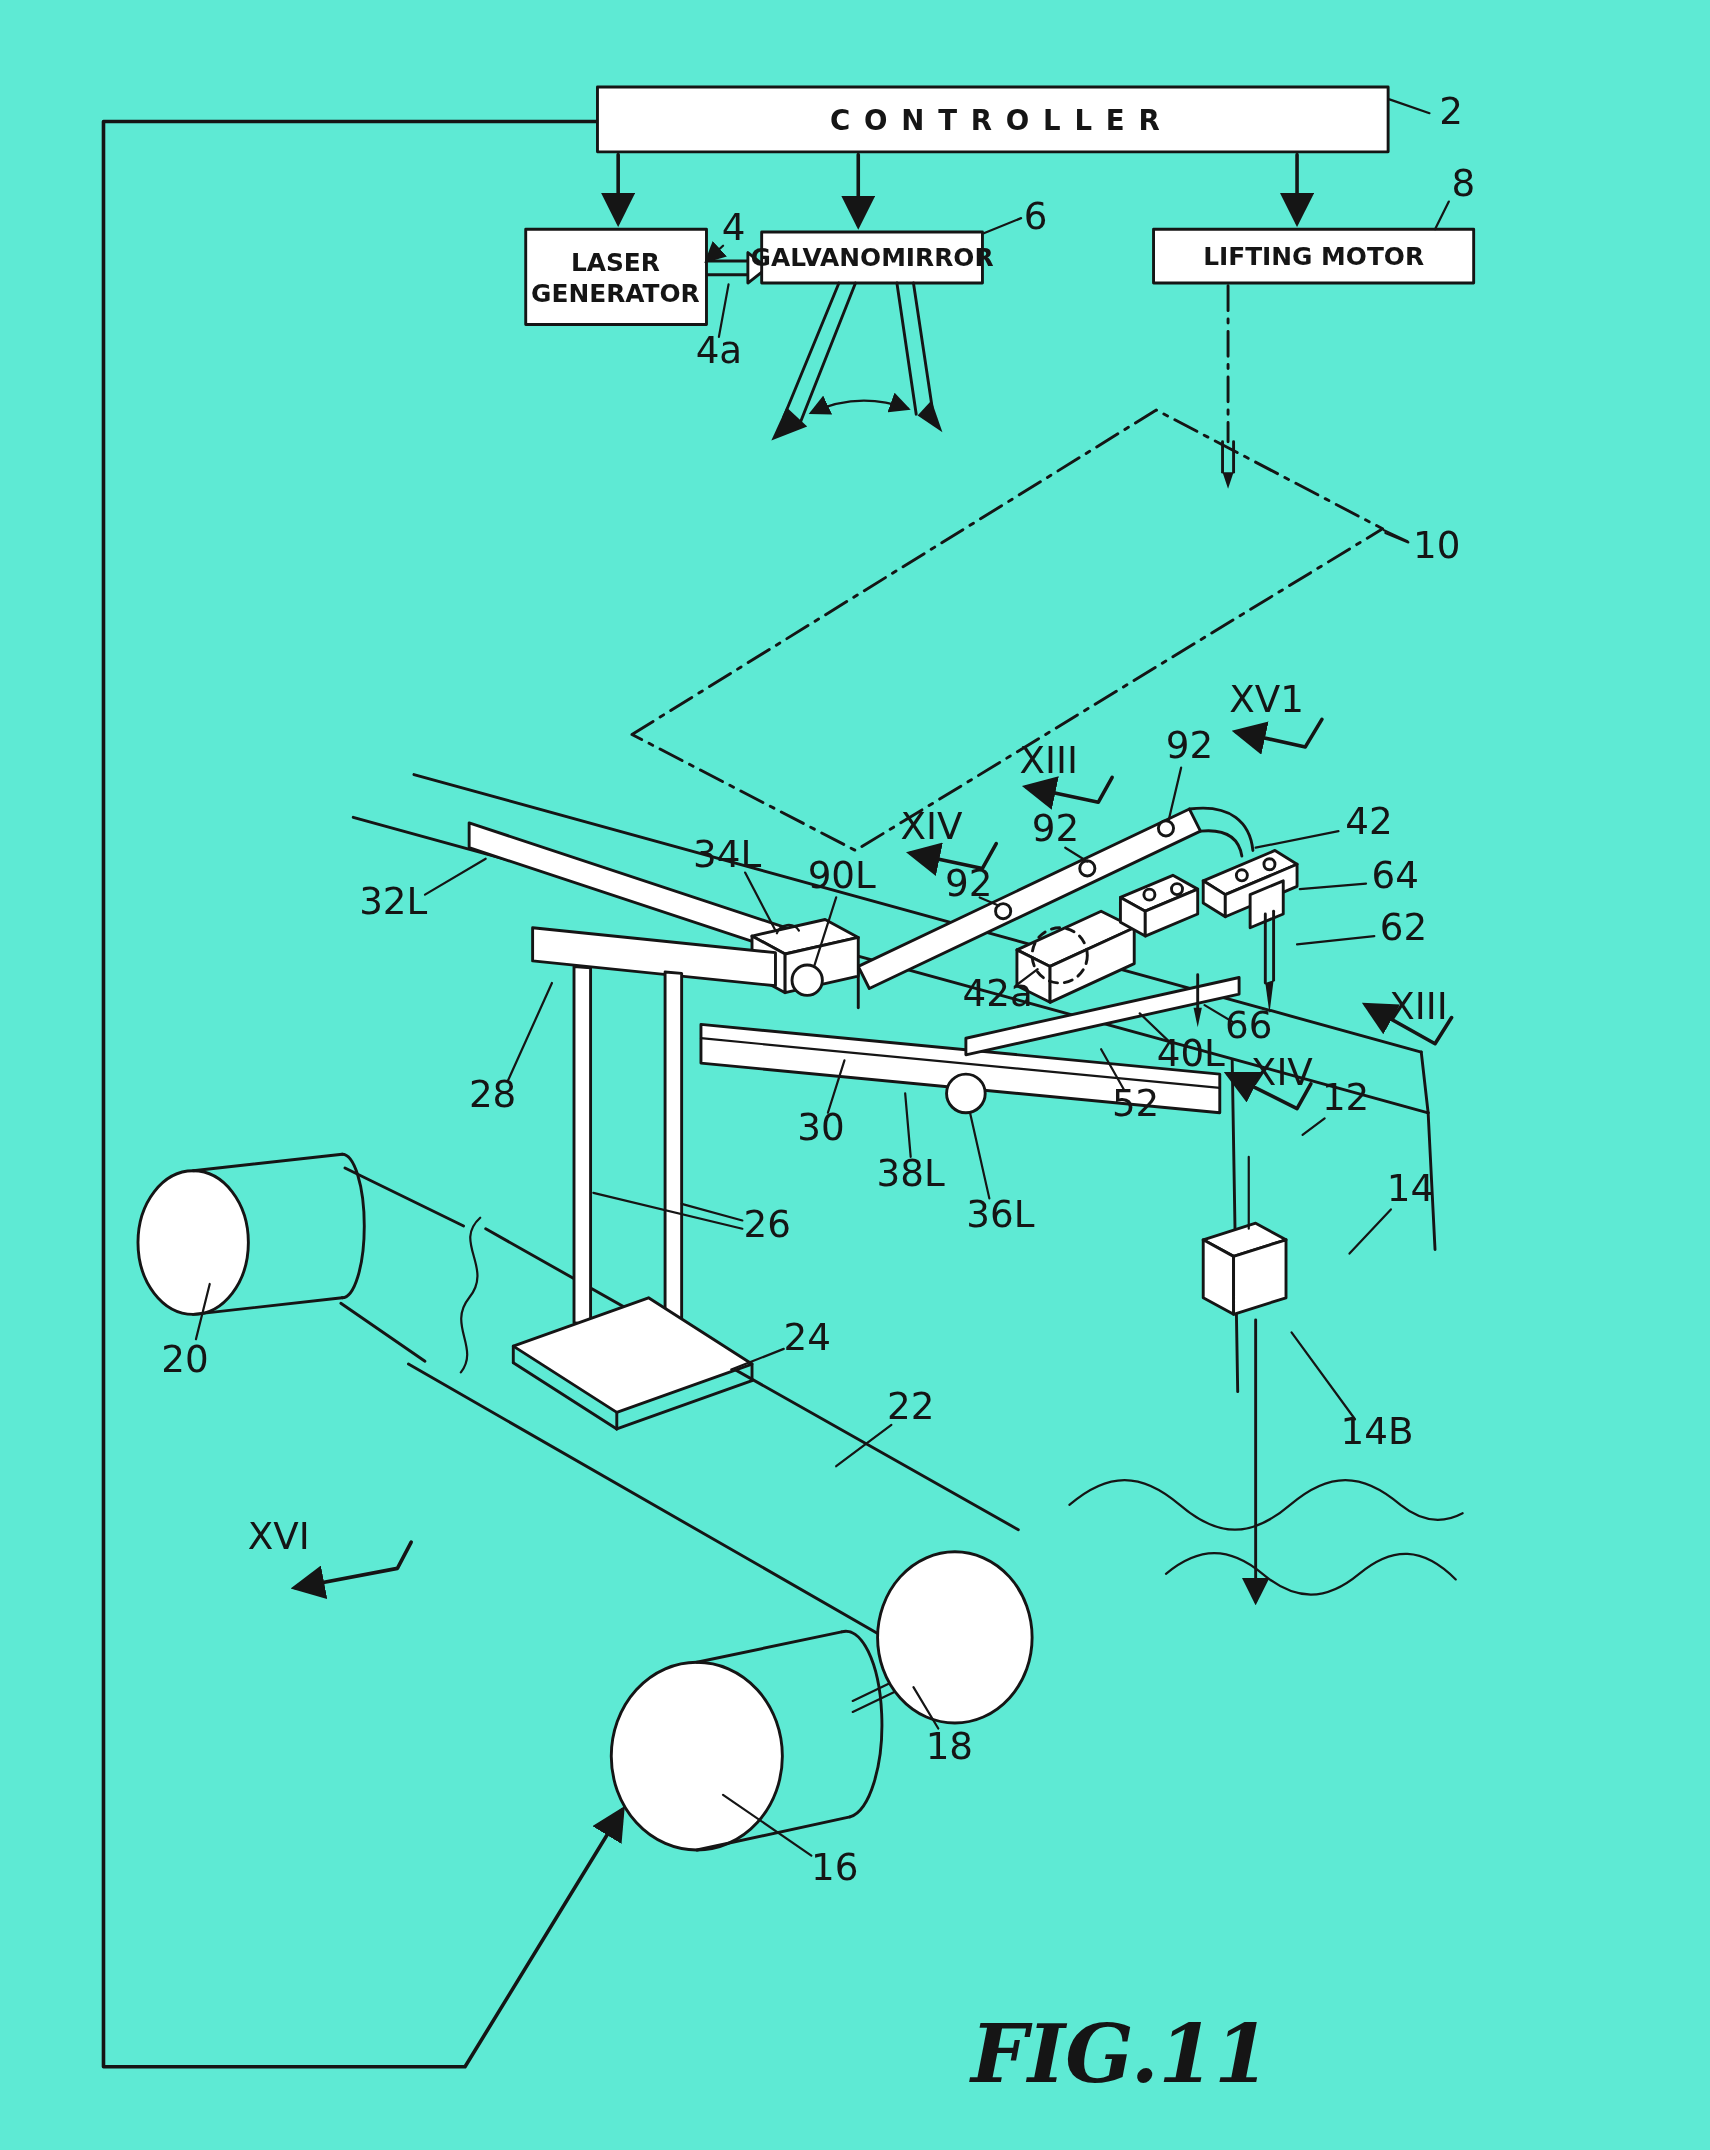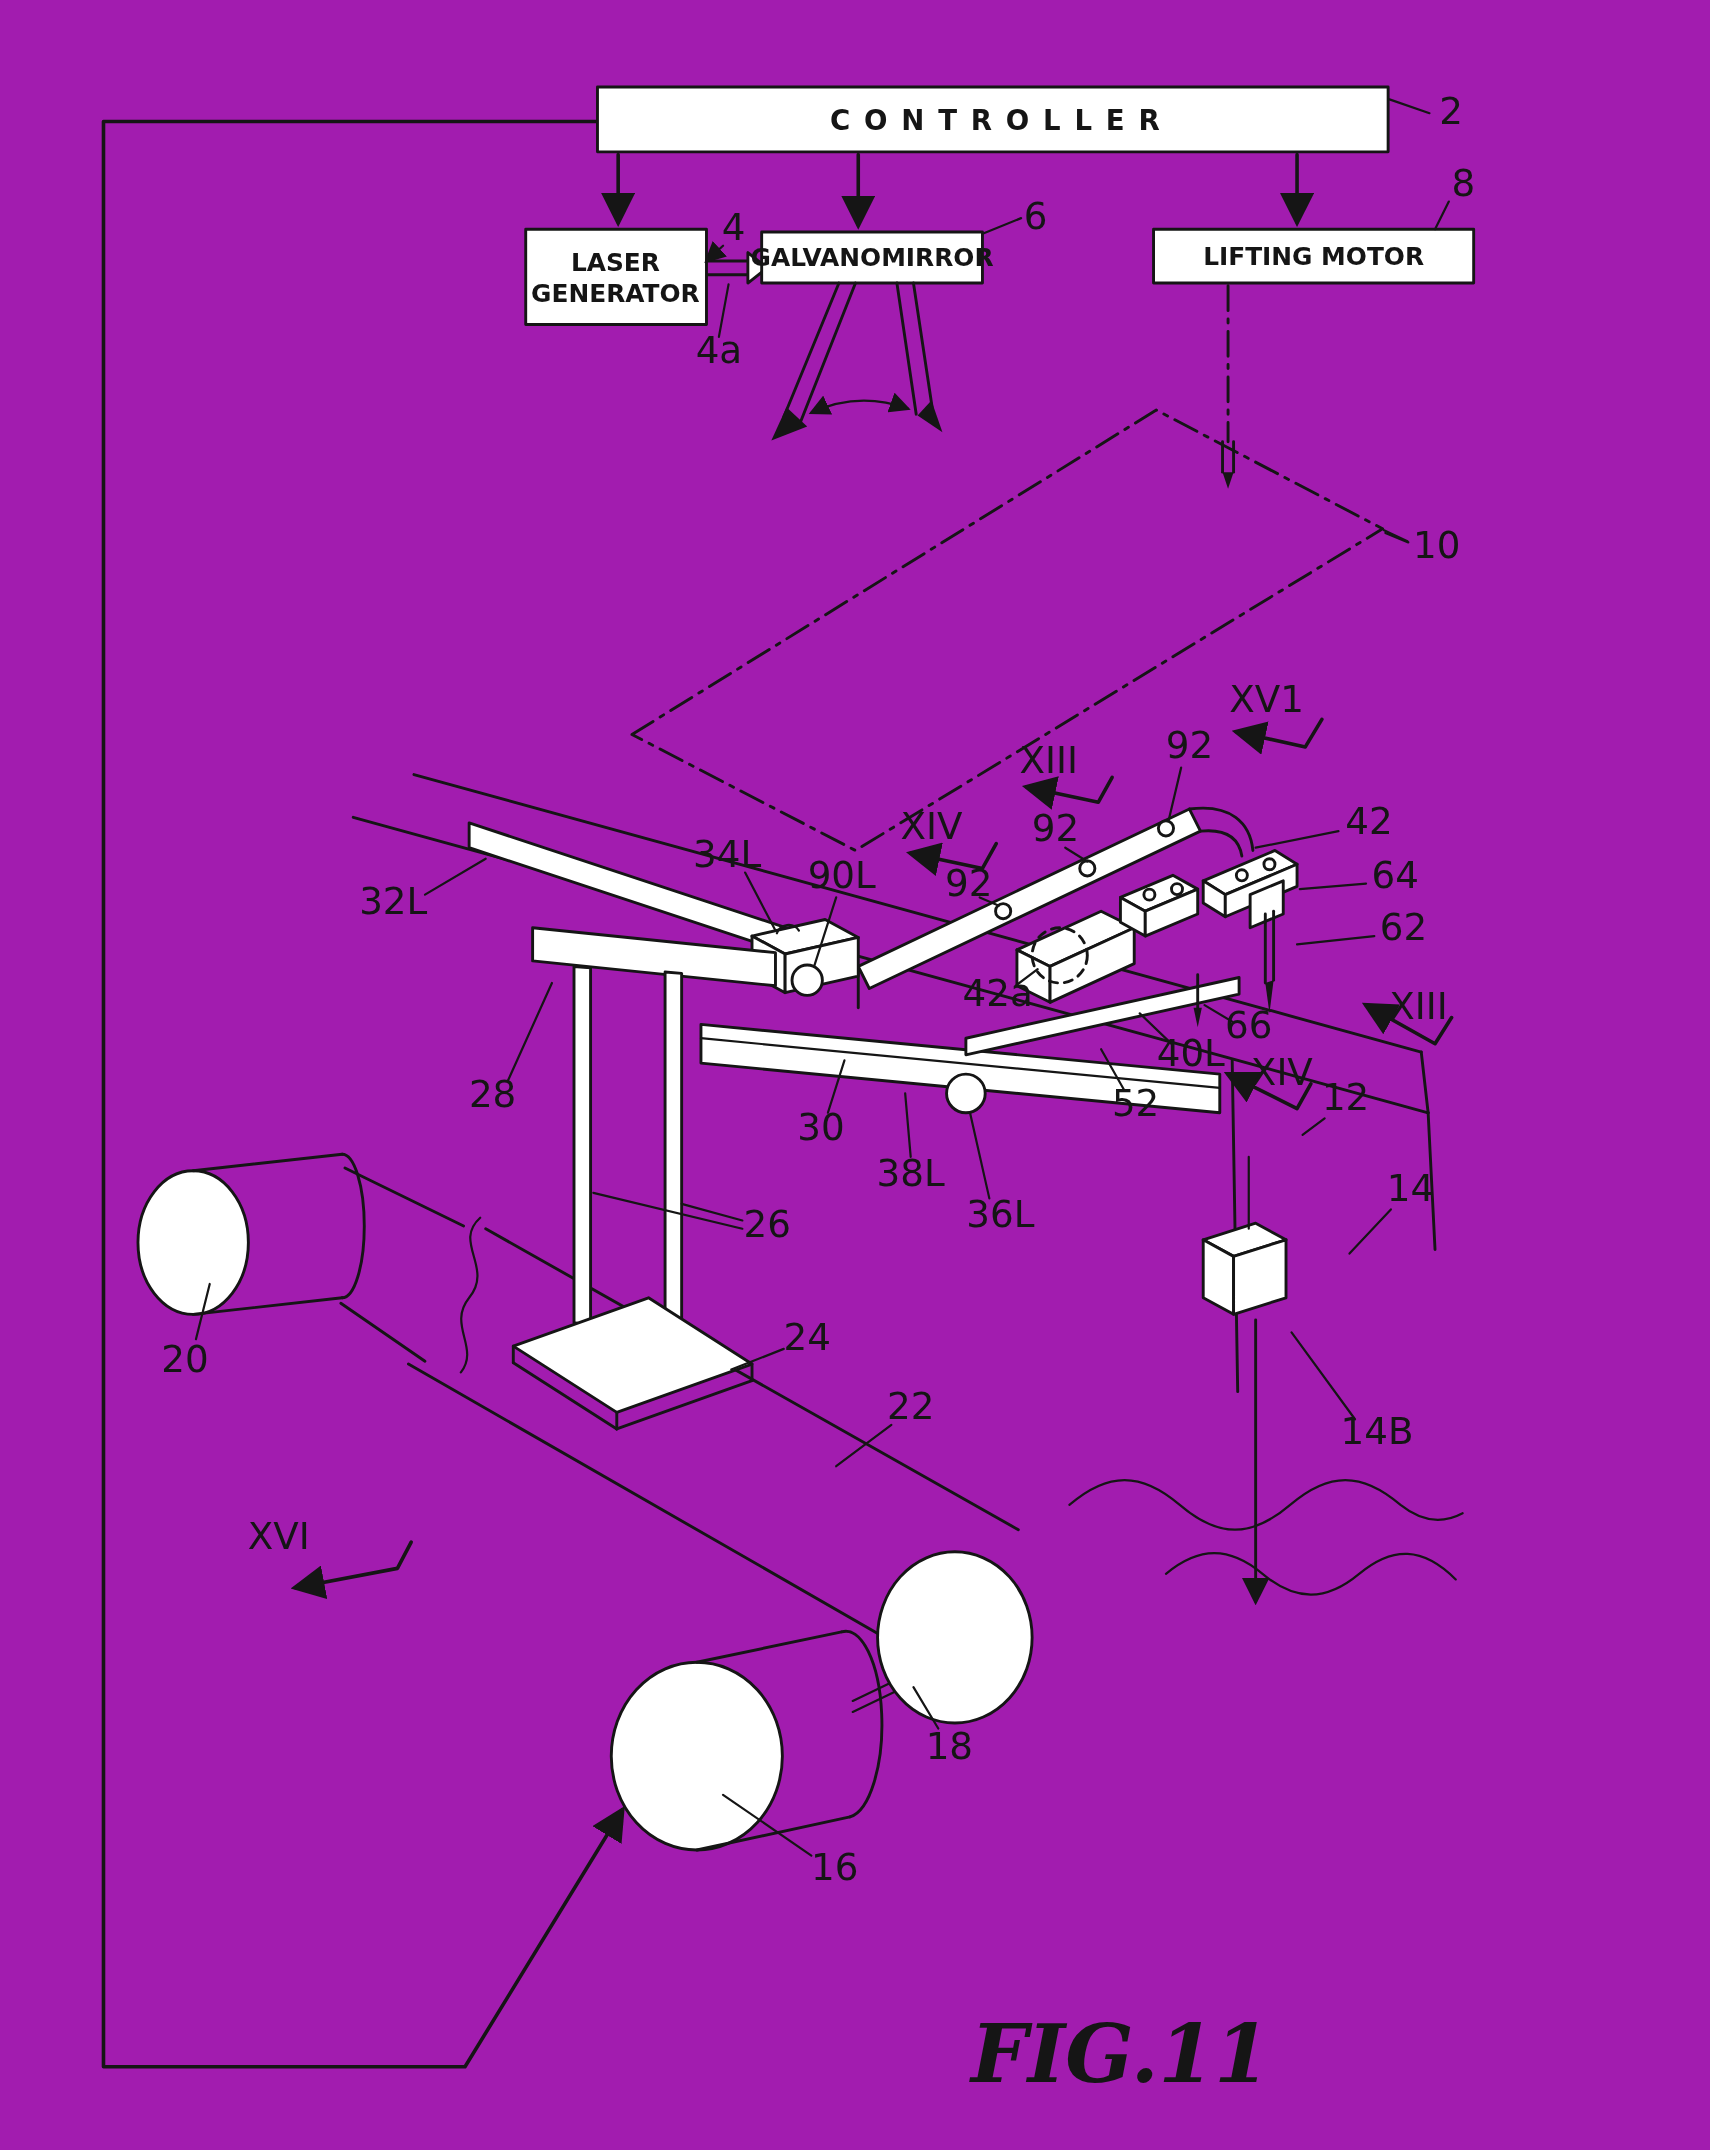--- a/index.html
+++ b/index.html
@@ -1,16 +1,16 @@
 <!DOCTYPE html>
 <html style="font-size:13px"><head>
 <meta charset="utf-8">
 <style>
   html,body { margin:0; padding:0; background:#ffffff; }
-  .page { width:1711px; height:2151px; position:relative; background:#a21caf; overflow:hidden; }
+  .page { width:1711px; height:2151px; position:relative; background:#5eead4; overflow:hidden; }
   svg { display:block; }
   .s  { stroke:#151515; stroke-width:2.1; fill:none; stroke-linecap:round; stroke-linejoin:round; }
   .sf { stroke:#151515; stroke-width:2.1; fill:#ffffff; stroke-linejoin:round; }
   .sk { stroke:#151515; stroke-width:2.6; fill:none; stroke-linecap:round; stroke-linejoin:round; }
   .thin { stroke-width:1.6; }
   .dd { stroke-dasharray:18 6 3 6; }
   .dash { stroke-dasharray:6 5; }
   .ink { fill:#151515; stroke:none; }
   text { fill:#151515; }
   .lbl { font-family:"DejaVu Sans",sans-serif; font-size:27px; }

